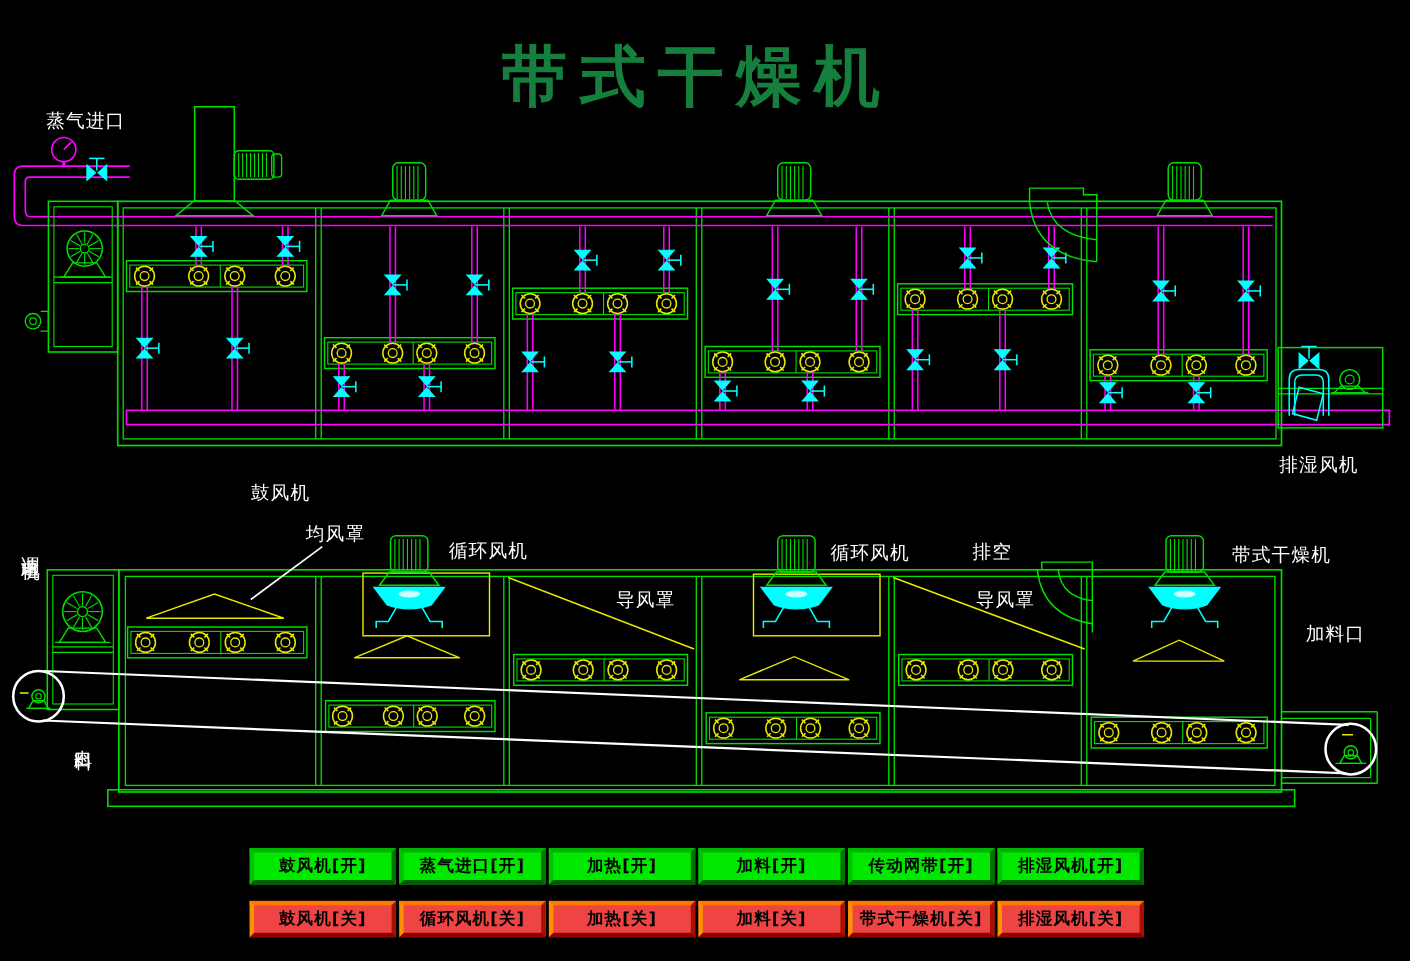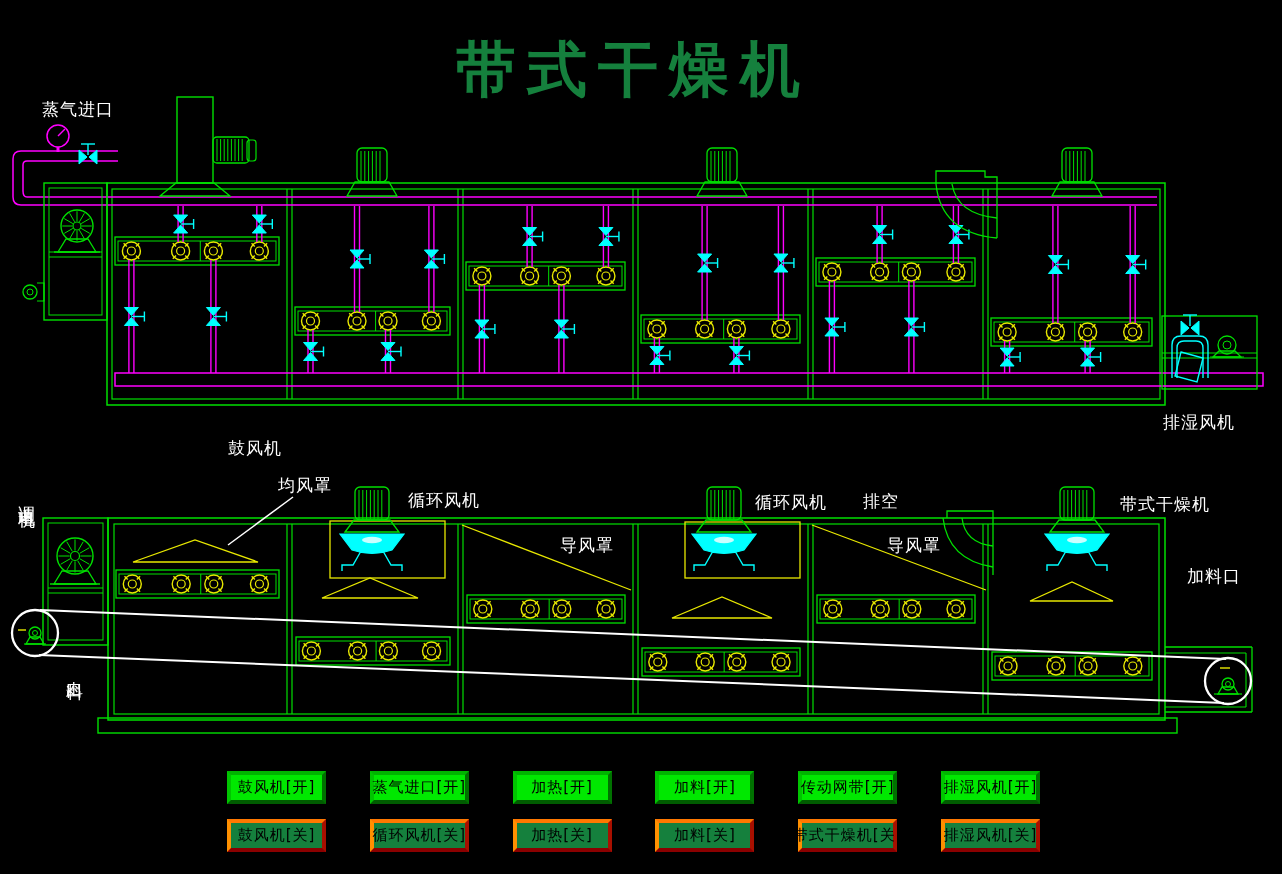--- a/index.html
+++ b/index.html
@@ -5,25 +5,25 @@
   html,body{margin:0;padding:0;background:#000;}
   .canvas{position:relative;width:1282px;height:874px;background:#000;overflow:hidden;
           font-family:"DejaVu Sans","Liberation Sans",sans-serif;}
   .title{position:absolute;left:456px;top:30px;font-size:60px;font-weight:bold;color:#15803d;
          letter-spacing:11px;white-space:nowrap;}
   .lbl{position:absolute;color:#fff;font-size:17px;white-space:nowrap;letter-spacing:1px;}
   .vlbl{position:absolute;color:#fff;font-size:17px;writing-mode:vertical-rl;
         text-orientation:upright;letter-spacing:2px;white-space:nowrap;}
   svg{position:absolute;left:0;top:0;}
   .btnrow{position:absolute;left:227px;width:813px;display:flex;justify-content:space-between;}
-  .btn{width:99px;height:33px;box-sizing:border-box;display:flex;align-items:center;
-       justify-content:center;font-size:15px;font-weight:normal;color:#000;border:4px solid;
+  .btn{width:133px;height:33px;box-sizing:border-box;display:flex;align-items:center;
+       justify-content:center;font-size:15px;font-weight:bold;color:#000;border:4px solid;
        cursor:pointer;letter-spacing:1px;white-space:nowrap;}
   .btn.on{background:#00e800;border-color:#00b400 #007200 #005c00 #00c400;}
-  .btn.off{background:#15803d;border-color:#ff7800 #a81000 #8b0000 #ff9000;}
+  .btn.off{background:#ef4444;border-color:#ff7800 #a81000 #8b0000 #ff9000;}
 </style>
 </head>
 <body>
 
 <div class="canvas">
 
   <svg id="schematic" width="1282" height="874" viewBox="0 0 1282 874">
       <rect x="107" y="183" width="1058" height="222" fill="none" stroke="#00e000" stroke-width="1.5" rx="0"></rect>
       <rect x="112" y="189" width="1048" height="210" fill="none" stroke="#00e000" stroke-width="1.2" rx="0"></rect>
       <line x1="287" y1="189" x2="287" y2="399" stroke="#00e000" stroke-width="1.2"></line>
@@ -697,21 +697,21 @@
     </svg>
 
   <div class="title">带式干燥机</div>
 
   <div class="lbl" style="left:42px;top:98px">蒸气进口</div>
   <div class="lbl" style="left:228px;top:437px">鼓风机</div>
   <div class="lbl" style="left:278px;top:474px">均风罩</div>
   <div class="lbl" style="left:408px;top:489px">循环风机</div>
   <div class="lbl" style="left:560px;top:534px">导风罩</div>
   <div class="lbl" style="left:755px;top:491px">循环风机</div>
-  <div class="lbl" style="left:863px;top:490px">排空</div>
+  <div class="lbl" style="left:884px;top:490px">排空</div>
   <div class="lbl" style="left:887px;top:534px">导风罩</div>
   <div class="lbl" style="left:1120px;top:493px">带式干燥机</div>
   <div class="lbl" style="left:1187px;top:565px">加料口</div>
   <div class="lbl" style="left:1163px;top:411px">排湿风机</div>
   <div class="vlbl" style="left:16px;top:492px">调速电机</div>
   <div class="vlbl" style="left:64px;top:668px">出料口</div>
 
   <div class="btnrow" style="top:771px">
     <div class="btn on">鼓风机[开]</div>
     <div class="btn on">蒸气进口[开]</div>

